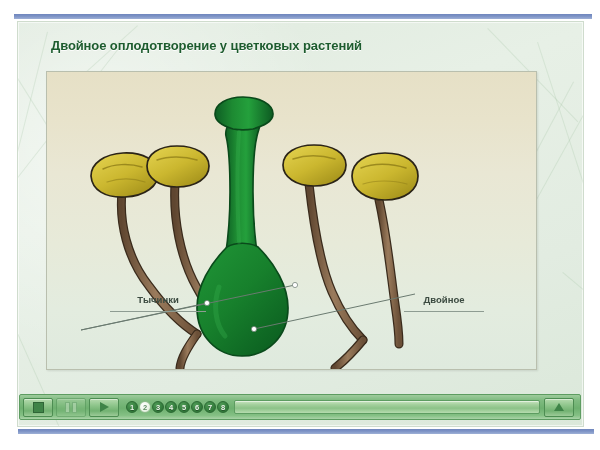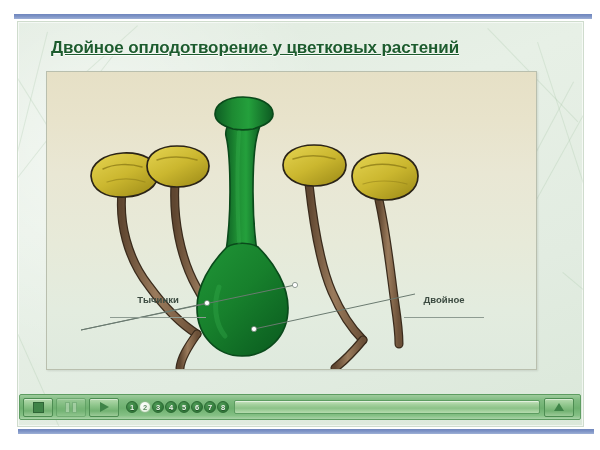--- a/index.html
+++ b/index.html
@@ -55,27 +55,26 @@
     transform-origin: 0 0;
     pointer-events: none;
   }
 
   
   #slide-title {
     position: absolute;
     left: 33px;
     top: 16px;
     width: 510px;
-    font-size: 17px;
+    font-size: 13px;
     font-weight: bold;
     color: #1d5c2e;
     letter-spacing: -0.1px;
     white-space: nowrap;
     text-shadow: 0 1px 0 rgba(255,255,255,0.85);
-    text-decoration: underline;
   }
 
   
   #illustration-panel {
     position: absolute;
     left: 28px;
     top: 49px;
     width: 489px;
     height: 297px;
     background: linear-gradient(to bottom,
@@ -95,21 +94,21 @@
   }
 
   
   .callout {
     position: absolute;
     font-size: 9.5px;
     font-weight: bold;
     color: #3c4b41;
     white-space: nowrap;
     text-align: center;
-    padding-bottom: 12px;
+    padding-bottom: 6px;
   }
   #callout-stamens {
     left: 92px;
     top: 272px;
     width: 96px;
     border-bottom: 1.6px solid #8e9c92;
   }
   #callout-pistil {
     left: 386px;
     top: 272px;

